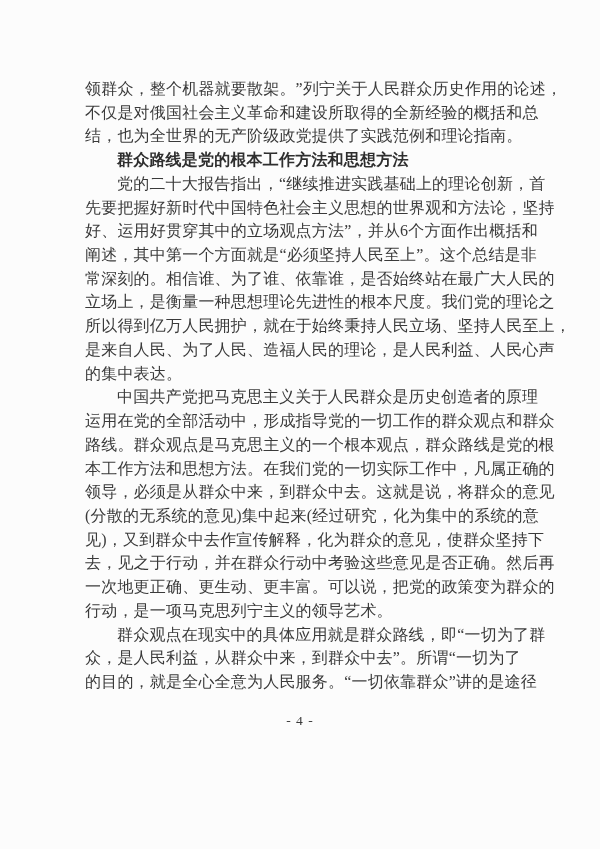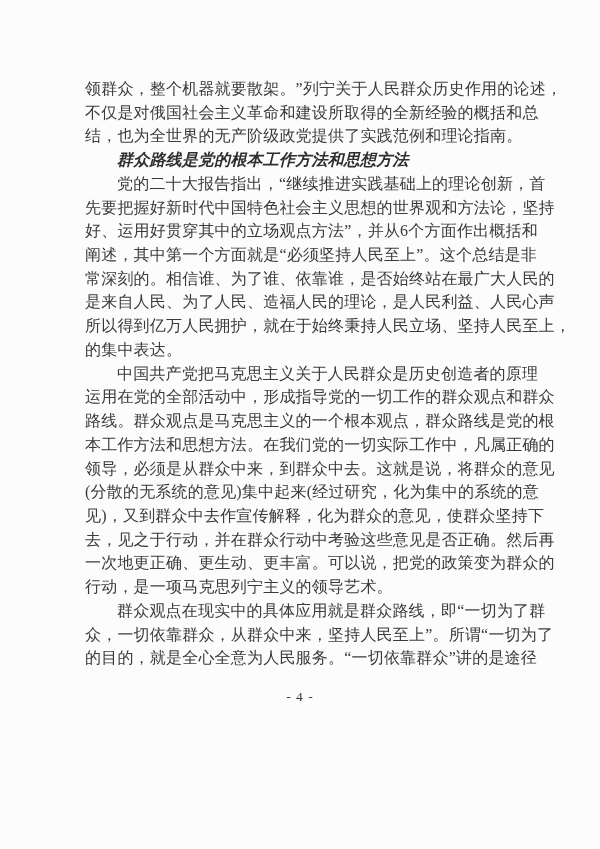--- a/index.html
+++ b/index.html
@@ -37,21 +37,20 @@
     text-align: left;
     text-align-last: left;
   }
   .line.paragraph-start,
   .line.heading {
     text-indent: 2em;
   }
   .line.heading {
     font-weight: bold;
     color: #2e2e2e;
-    font-style: italic;
   }
   .footer {
     margin-top: 18px;
     text-align: center;
     font-size: 13.5px;
     line-height: 18px;
     letter-spacing: 1px;
     color: #3a3a3a;
   }
 </style>
@@ -62,31 +61,32 @@
   <div class="doc-lines">
       <div class="line continuation">领群众，整个机器就要散架。”列宁关于人民群众历史作用的论述，</div>
       <div class="line continuation">不仅是对俄国社会主义革命和建设所取得的全新经验的概括和总</div>
       <div class="line paragraph-end">结，也为全世界的无产阶级政党提供了实践范例和理论指南。</div>
       <div class="line heading">群众路线是党的根本工作方法和思想方法</div>
       <div class="line paragraph-start">党的二十大报告指出，“继续推进实践基础上的理论创新，首</div>
       <div class="line continuation">先要把握好新时代中国特色社会主义思想的世界观和方法论，坚持</div>
       <div class="line continuation">好、运用好贯穿其中的立场观点方法”，并从6个方面作出概括和</div>
       <div class="line continuation">阐述，其中第一个方面就是“必须坚持人民至上”。这个总结是非</div>
       <div class="line continuation">常深刻的。相信谁、为了谁、依靠谁，是否始终站在最广大人民的</div>
+      <div class="line continuation">立场上，是衡量一种思想理论先进性的根本尺度。我们党的理论之</div>
+      <div class="line continuation">所以得到亿万人民拥护，就在于始终秉持人民立场、坚持人民至上，</div>
       <div class="line continuation">是来自人民、为了人民、造福人民的理论，是人民利益、人民心声</div>
-      <div class="line continuation">所以得到亿万人民拥护，就在于始终秉持人民立场、坚持人民至上，</div>
       <div class="line paragraph-end">的集中表达。</div>
       <div class="line paragraph-start">中国共产党把马克思主义关于人民群众是历史创造者的原理</div>
       <div class="line continuation">运用在党的全部活动中，形成指导党的一切工作的群众观点和群众</div>
       <div class="line continuation">路线。群众观点是马克思主义的一个根本观点，群众路线是党的根</div>
       <div class="line continuation">本工作方法和思想方法。在我们党的一切实际工作中，凡属正确的</div>
       <div class="line continuation">领导，必须是从群众中来，到群众中去。这就是说，将群众的意见</div>
       <div class="line continuation">(分散的无系统的意见)集中起来(经过研究，化为集中的系统的意</div>
       <div class="line continuation">见)，又到群众中去作宣传解释，化为群众的意见，使群众坚持下</div>
       <div class="line continuation">去，见之于行动，并在群众行动中考验这些意见是否正确。然后再</div>
       <div class="line continuation">一次地更正确、更生动、更丰富。可以说，把党的政策变为群众的</div>
       <div class="line paragraph-end">行动，是一项马克思列宁主义的领导艺术。</div>
       <div class="line paragraph-start">群众观点在现实中的具体应用就是群众路线，即“一切为了群</div>
-      <div class="line continuation">众，一切依靠群众，从群众中来，坚持人民至上”。所谓“一切为了</div>
+      <div class="line continuation">众，是人民利益，从群众中来，到群众中去”。所谓“一切为了</div>
       <div class="line continuation">的目的，就是全心全意为人民服务。“一切依靠群众”讲的是途径</div>
     </div>
   <div class="footer">- 4 -</div>
 </div>
 
 </body></html>

